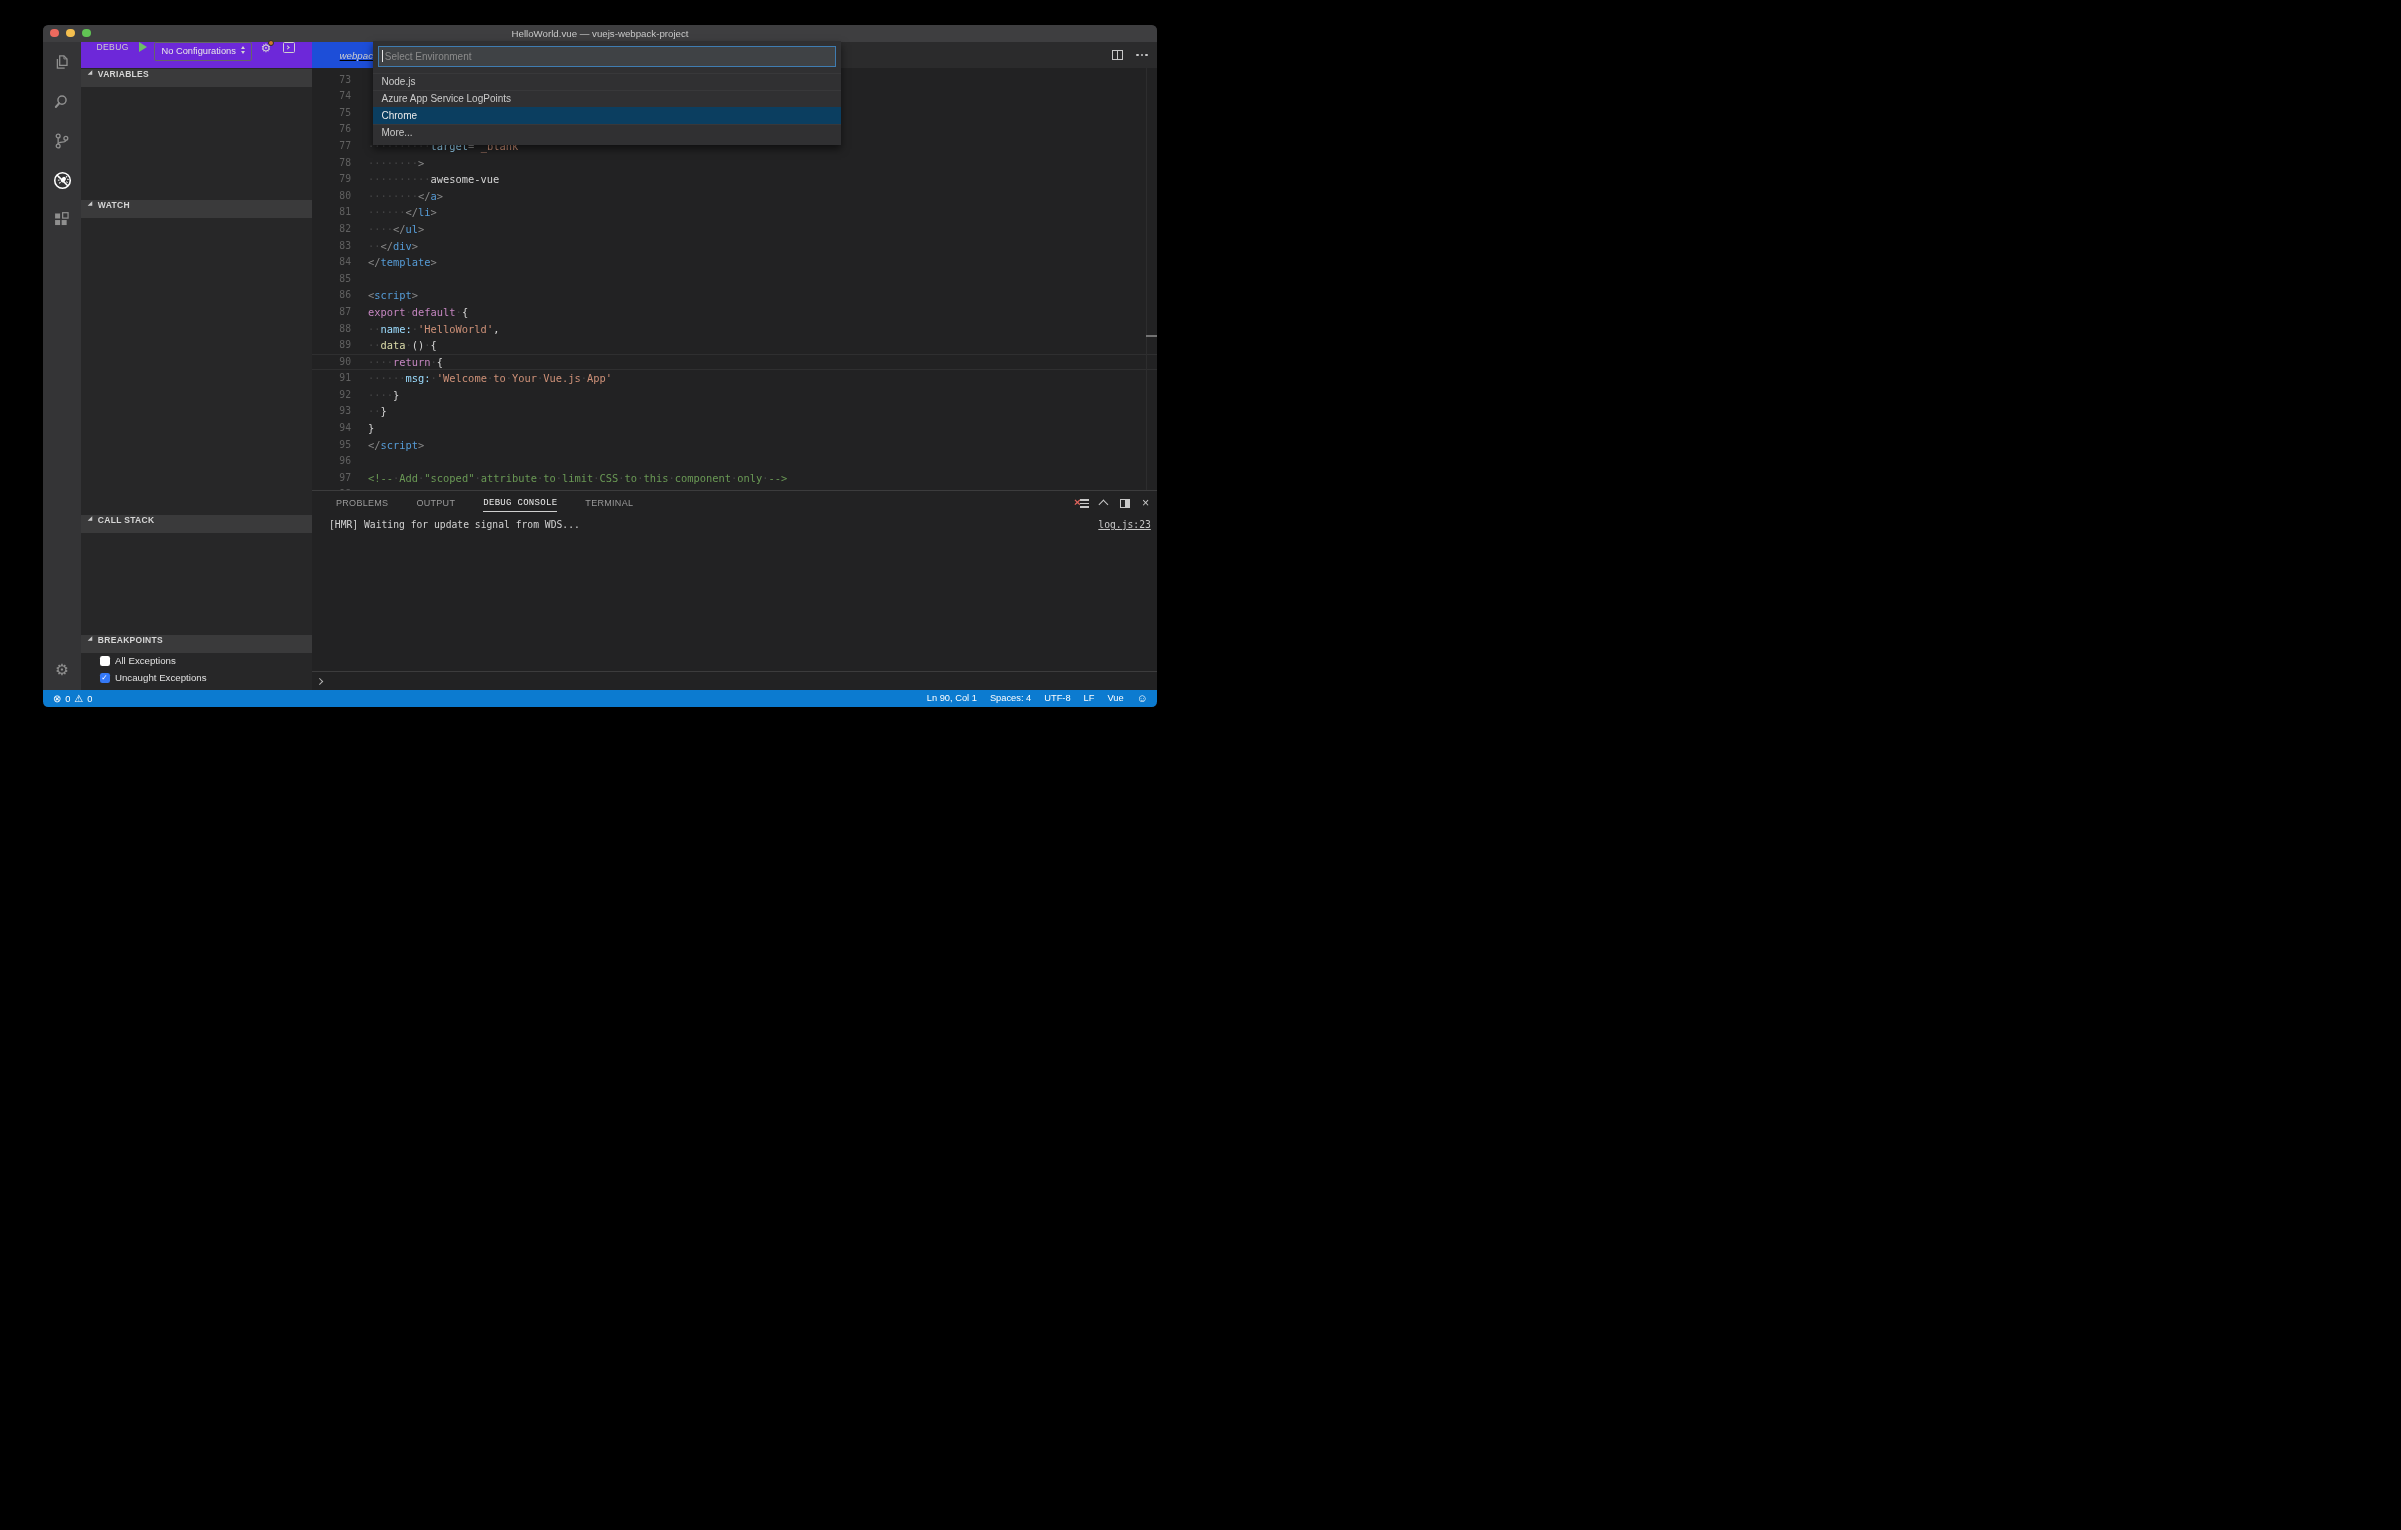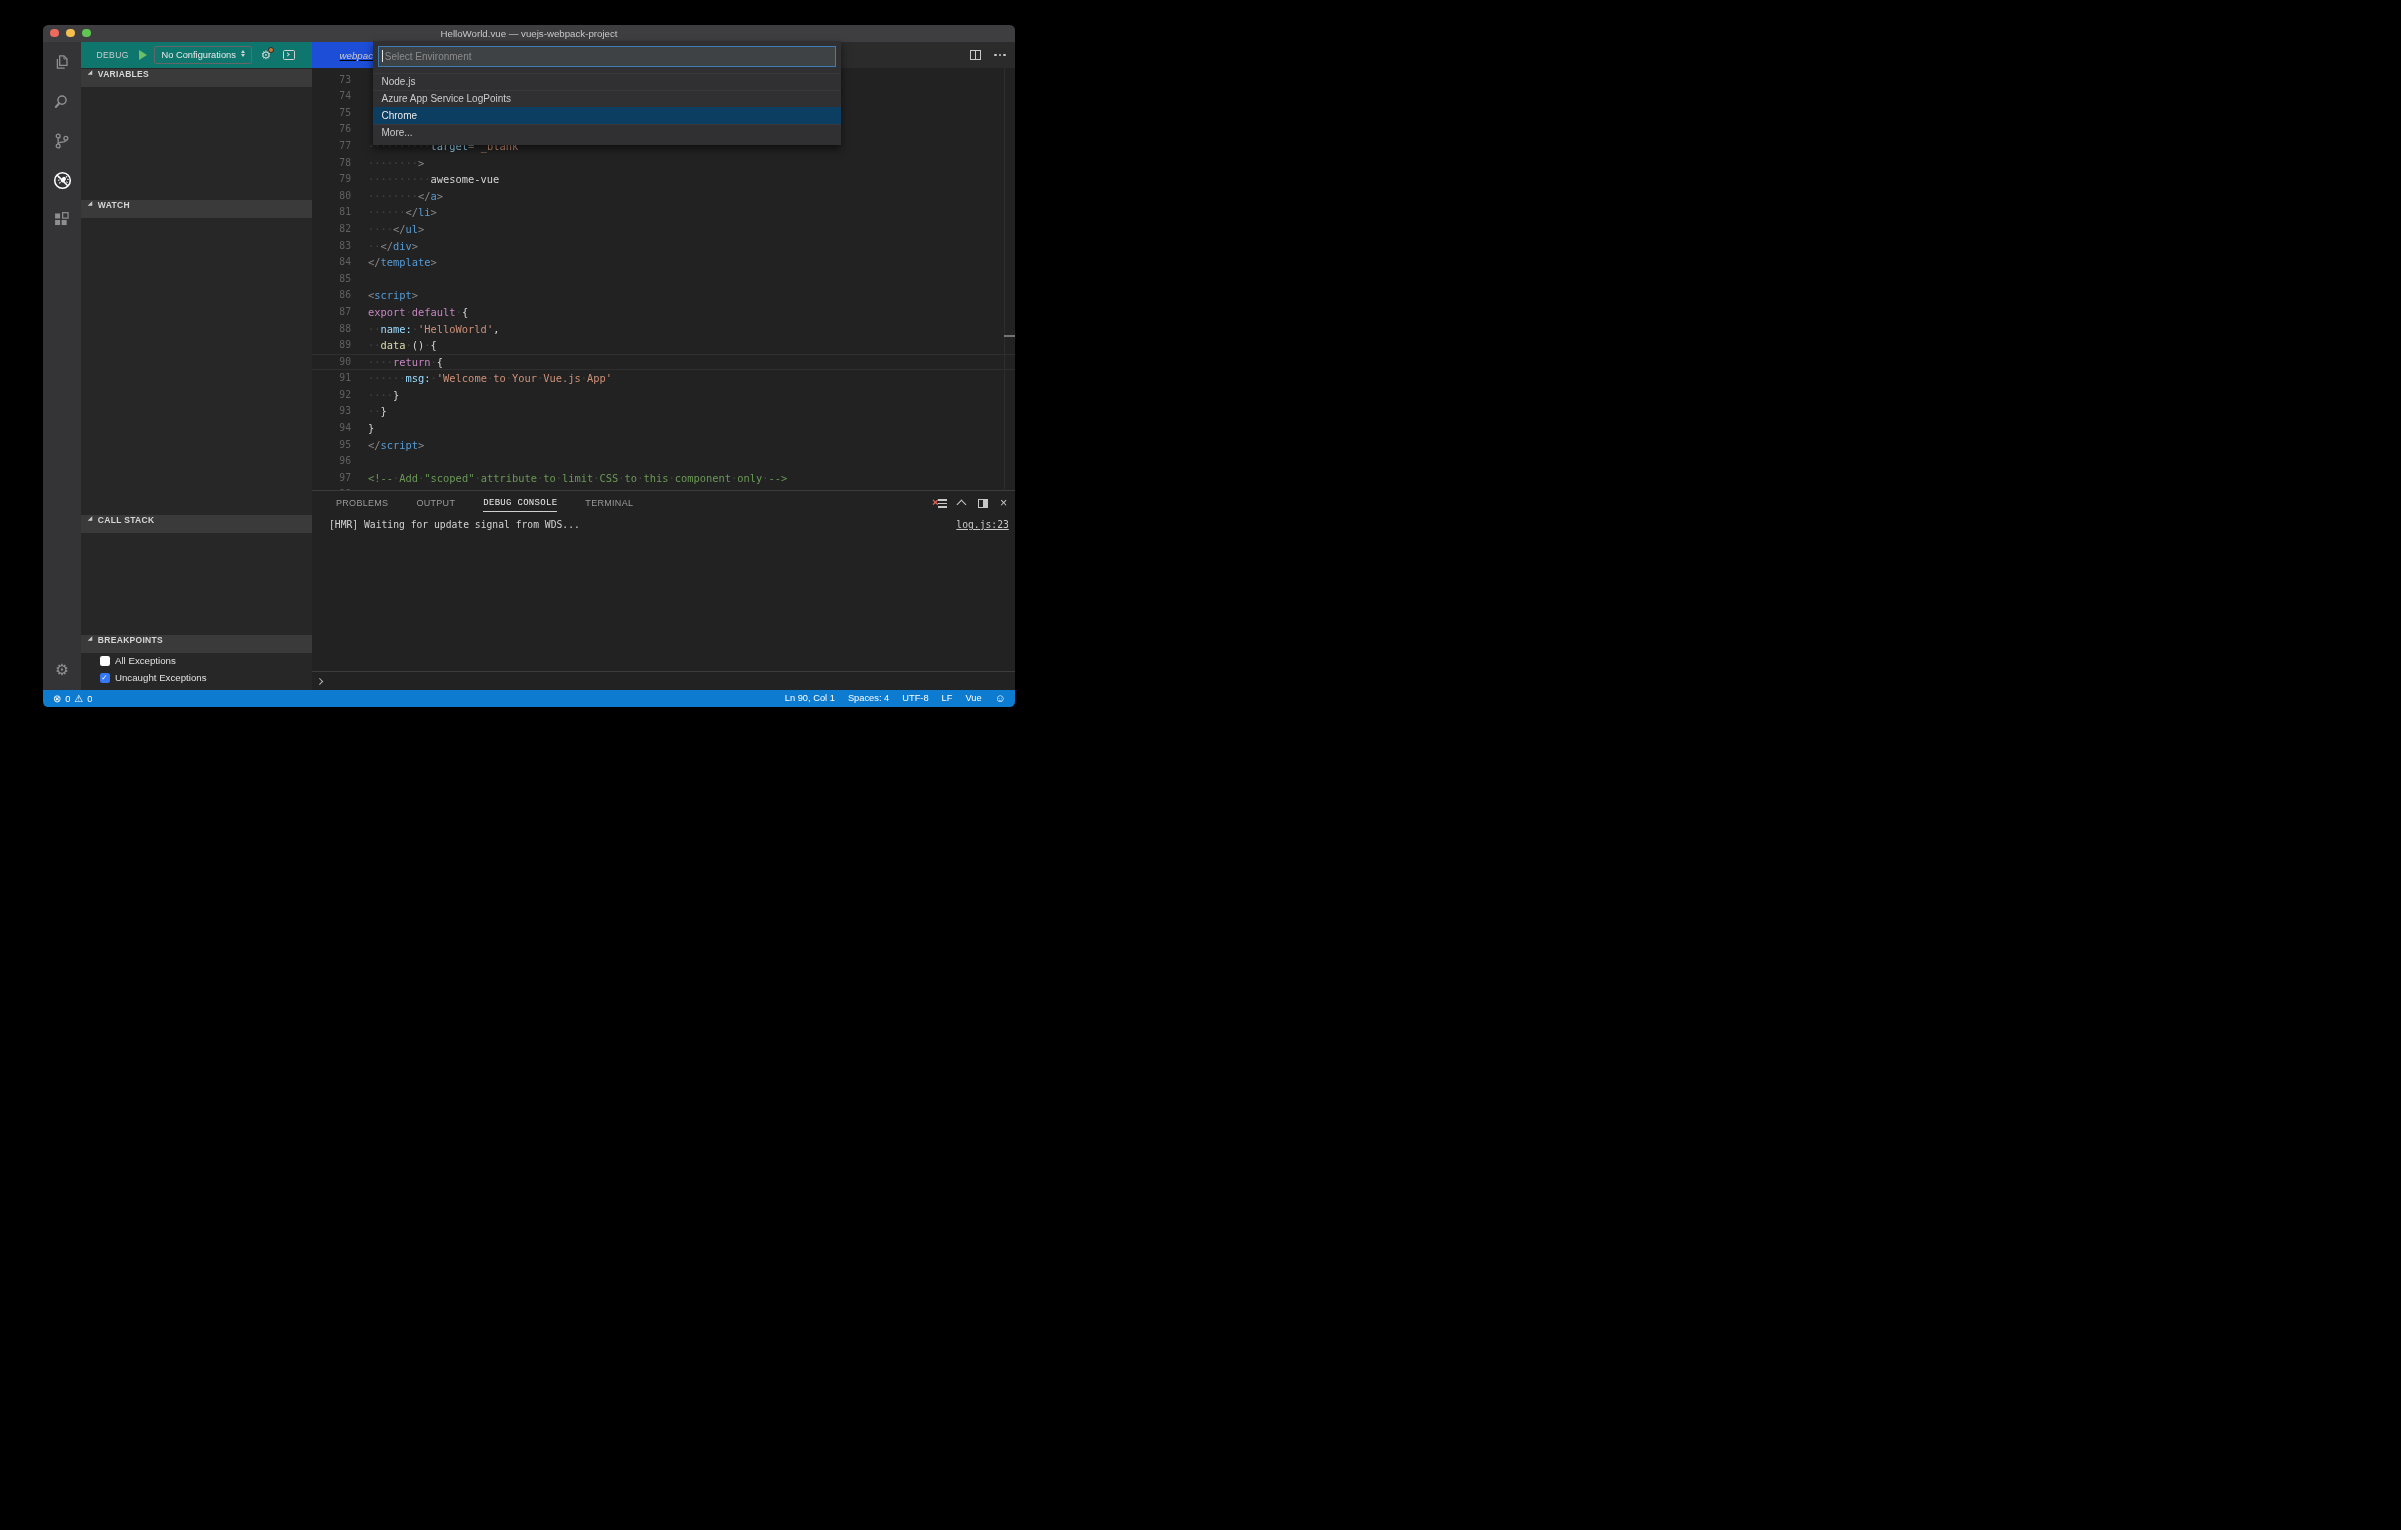--- a/index.html
+++ b/index.html
@@ -1,39 +1,39 @@
 <!DOCTYPE html>
 <html style="font-size:12.4px"><head>
 <meta charset="utf-8">
 <style>
   * { margin:0; padding:0; box-sizing:border-box; }
   html,body { background:#000; }
   body { width:1201px; height:765px; position:relative; font-family:"Liberation Sans", sans-serif; overflow:hidden; }
 
-  .window { position:absolute; left:43px; top:25px; width:972px; height:682px;
+  .window { position:absolute; left:43px; top:25px; width:1114px; height:682px;
             border-radius:5.4px; overflow:hidden; background:#222223; }
 
   
   .titlebar { height:17px; background:#3e3e40; position:relative; display:flex; align-items:center; justify-content:center; }
   .traffic { position:absolute; left:7px; top:3.9px; display:flex; gap:7.7px; }
   .light { width:8.5px; height:8.5px; border-radius:50%; }
   .light.red { background:#ed6a5e; } .light.yellow { background:#f4bf4f; } .light.green { background:#61c554; }
   .win-title { font-size:9.7px; color:#c9c9c9; }
 
   
   .content { position:absolute; top:17px; left:0; right:0; height:648px; display:flex; }
 
   
   .activitybar { width:38px; background:#343436; position:relative; flex:none; }
   .ab-icon { position:absolute; left:8.5px; width:21px; height:21px; display:flex; align-items:center; justify-content:center; }
   .ab-gear { font-size:15.5px; color:#8f8f8f; line-height:1; }
 
   
   .sidebar { width:231px; background:#272728; position:relative; flex:none; }
-  .sb-toolbar { position:absolute; top:0; left:0; right:0; height:26px; background:#0f766e; display:flex; align-items:center; padding-left:15.5px; }
+  .sb-toolbar { position:absolute; top:0; left:0; right:0; height:26px; background:#6d28d9; display:flex; align-items:flex-start; padding-left:15.5px; }
   .sb-debug-label { font-size:8.5px; letter-spacing:0.4px; color:#cccccc; width:42px; }
   .play-btn { width:0; height:0; border-left:8.5px solid #6cbf67; border-top:5px solid transparent; border-bottom:5px solid transparent; margin-right:7px; cursor:pointer; }
   .config-dd { width:98px; height:18.6px; border:0.8px solid #666668; border-radius:2px; display:flex; align-items:center; padding-left:7px; position:relative; color:#e8e8e8; font-size:9.3px; cursor:pointer; }
   .dd-arrows { position:absolute; right:5.4px; top:3.1px; display:flex; flex-direction:column; gap:1.5px; }
   .dd-arrows i { display:block; width:0; height:0; border-left:2.7px solid transparent; border-right:2.7px solid transparent; }
   .dd-arrows .up { border-bottom:3.5px solid #d2d2d2; }
   .dd-arrows .down { border-top:3.5px solid #d2d2d2; }
   .tb-gear { position:relative; margin-left:9.3px; font-size:11.6px; color:#d5d5d5; line-height:1; cursor:pointer; }
   .tb-gear .badge { position:absolute; right:-3.1px; top:-2.3px; width:6.2px; height:6.2px; border-radius:50%; border:0.8px solid #2b2b2c; }
   .tb-console { margin-left:11.6px; width:12.4px; height:10.8px; border:1.1px solid #d0d0d0; border-radius:1.5px; position:relative; cursor:pointer; }

